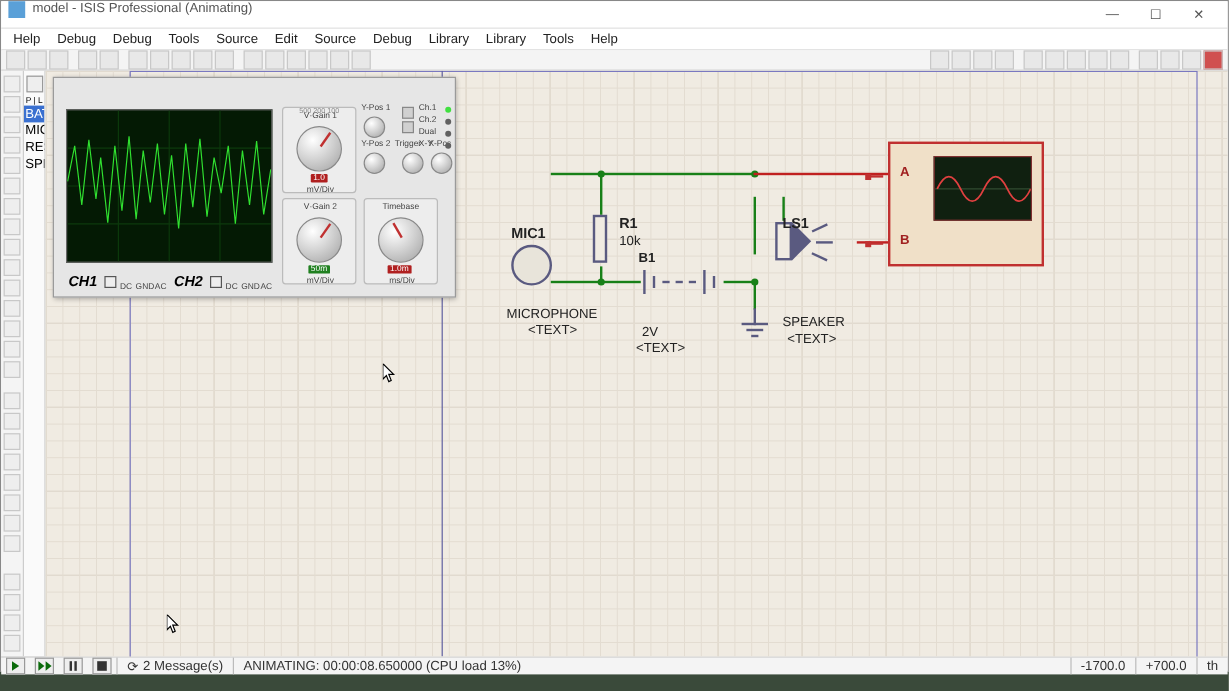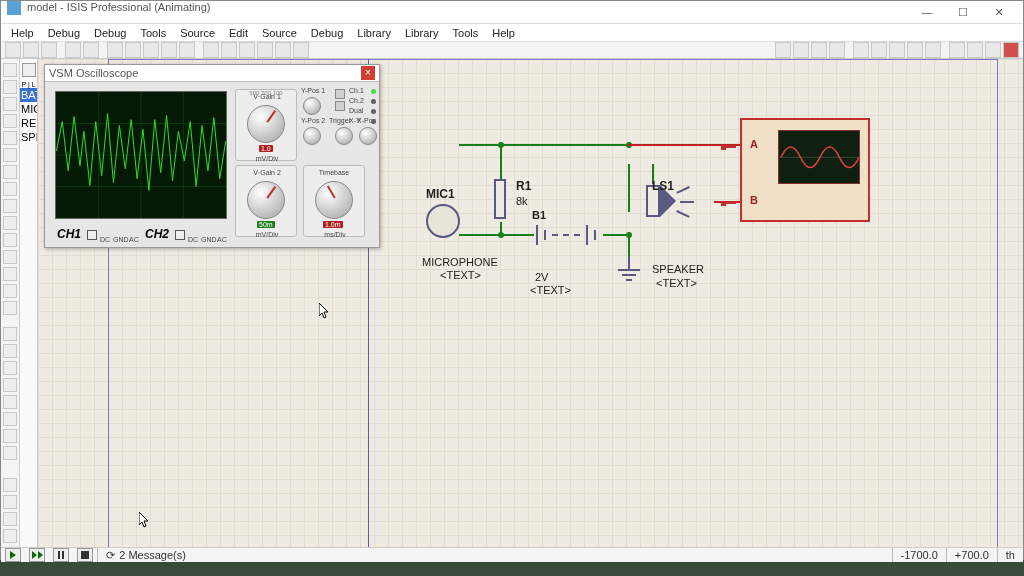--- a/index.html
+++ b/index.html
@@ -211,21 +211,21 @@
       <div class="redwire" style="left:590px; top:85px; width:112px; height:2px;"></div>
       <div class="redwire" style="left:676px; top:142px; width:26px; height:2px;"></div>
 
       <div class="mic-body" style="left:388px; top:145px;"></div>
       <div class="comp-label" style="left:388px; top:128px;">MIC1</div>
       <div class="comp-sub" style="left:384px; top:197px;">MICROPHONE</div>
       <div class="comp-sub" style="left:402px; top:210px;">&lt;TEXT&gt;</div>
 
       <div class="resistor" style="left:456px; top:120px;"></div>
       <div class="comp-label" style="left:478px; top:120px;">R1</div>
-      <div class="comp-sub" style="left:478px; top:136px;">8k</div>
+      <div class="comp-sub" style="left:478px; top:136px;">10k</div>
 
       <div class="battery">
         <div class="plate" style="left:498px; top:166px; width:2px; height:20px;"></div>
         <div class="plate" style="left:506px; top:171px; width:2px; height:10px;"></div>
         <div class="plate" style="left:548px; top:166px; width:2px; height:20px;"></div>
         <div class="plate" style="left:556px; top:171px; width:2px; height:10px;"></div>
 
         <div class="plate" style="left:514px; top:175px; width:6px; height:2px;"></div>
         <div class="plate" style="left:525px; top:175px; width:6px; height:2px;"></div>
         <div class="plate" style="left:536px; top:175px; width:6px; height:2px;"></div>
@@ -294,32 +294,29 @@
     <div class="pbtn">
         <div class="pause">
           <div></div>
           <div></div>
         </div>
       </div>
     <div class="pbtn">
         <div class="stop"></div>
       </div>
     <div class="msg">⟳ <span style="margin-left:4px">2 Message(s)</span></div>
+    <div class="msg">ANIMATING: 00:00:08.650000 (CPU load 13%)</div>
     <div class="spc"></div>
     <div class="msg">-1700.0</div>
     <div class="msg">+700.0</div>
     <div class="msg">th</div>
   </div>
 </div>
 
 <div class="oscwin">
-  <div class="t">
-    <span>VSM Oscilloscope</span>
-    <div class="x">×</div>
-  </div>
   <div class="screen">
     <svg viewBox="0 0 172 128">
       <g stroke="#0c3a0c" stroke-width="1">
         <line x1="0" y1="32" x2="172" y2="32"></line>
           <line x1="0" y1="64" x2="172" y2="64"></line>
           <line x1="0" y1="96" x2="172" y2="96"></line>
         <line x1="43" y1="0" x2="43" y2="128"></line>
           <line x1="86" y1="0" x2="86" y2="128"></line>
           <line x1="129" y1="0" x2="129" y2="128"></line>
       </g>

